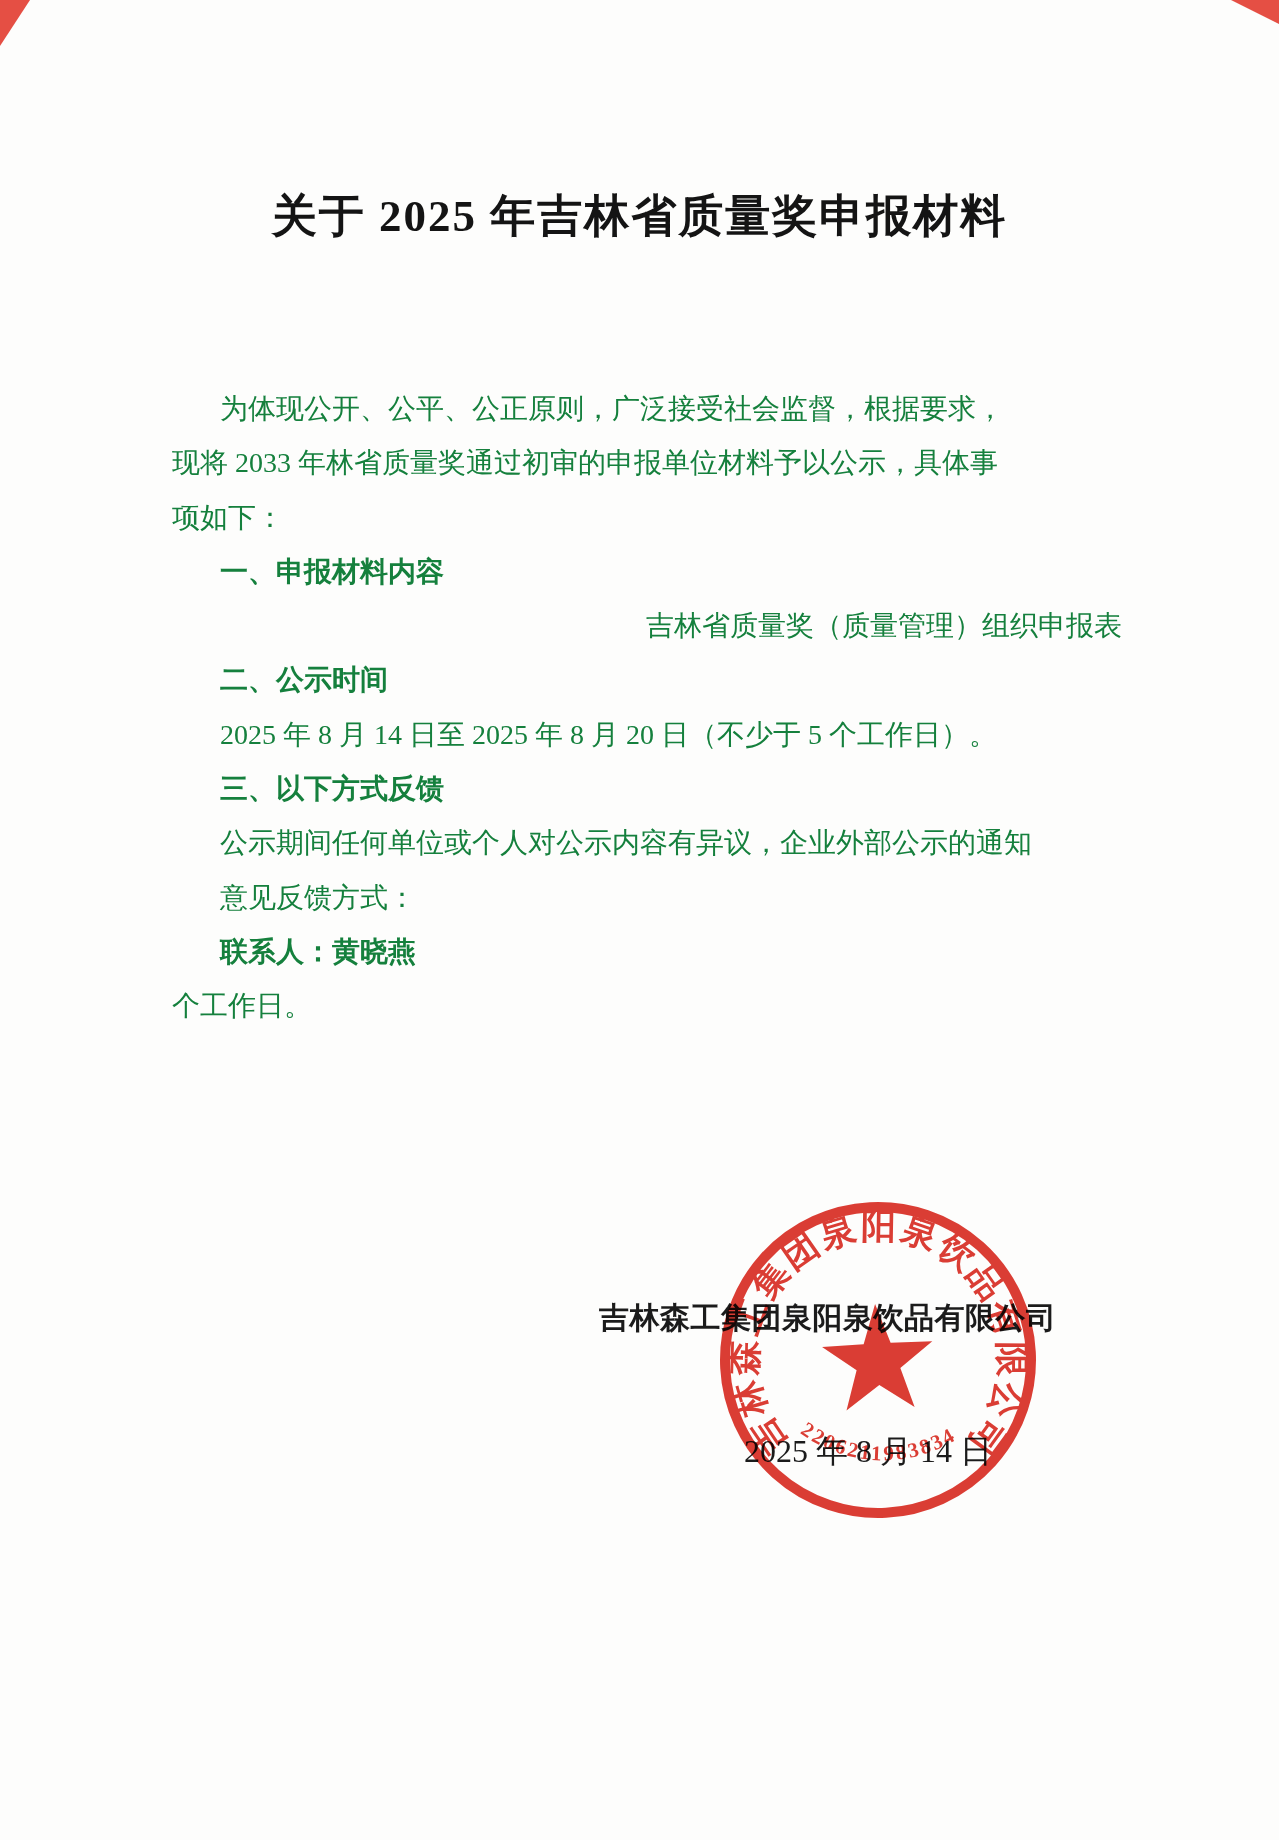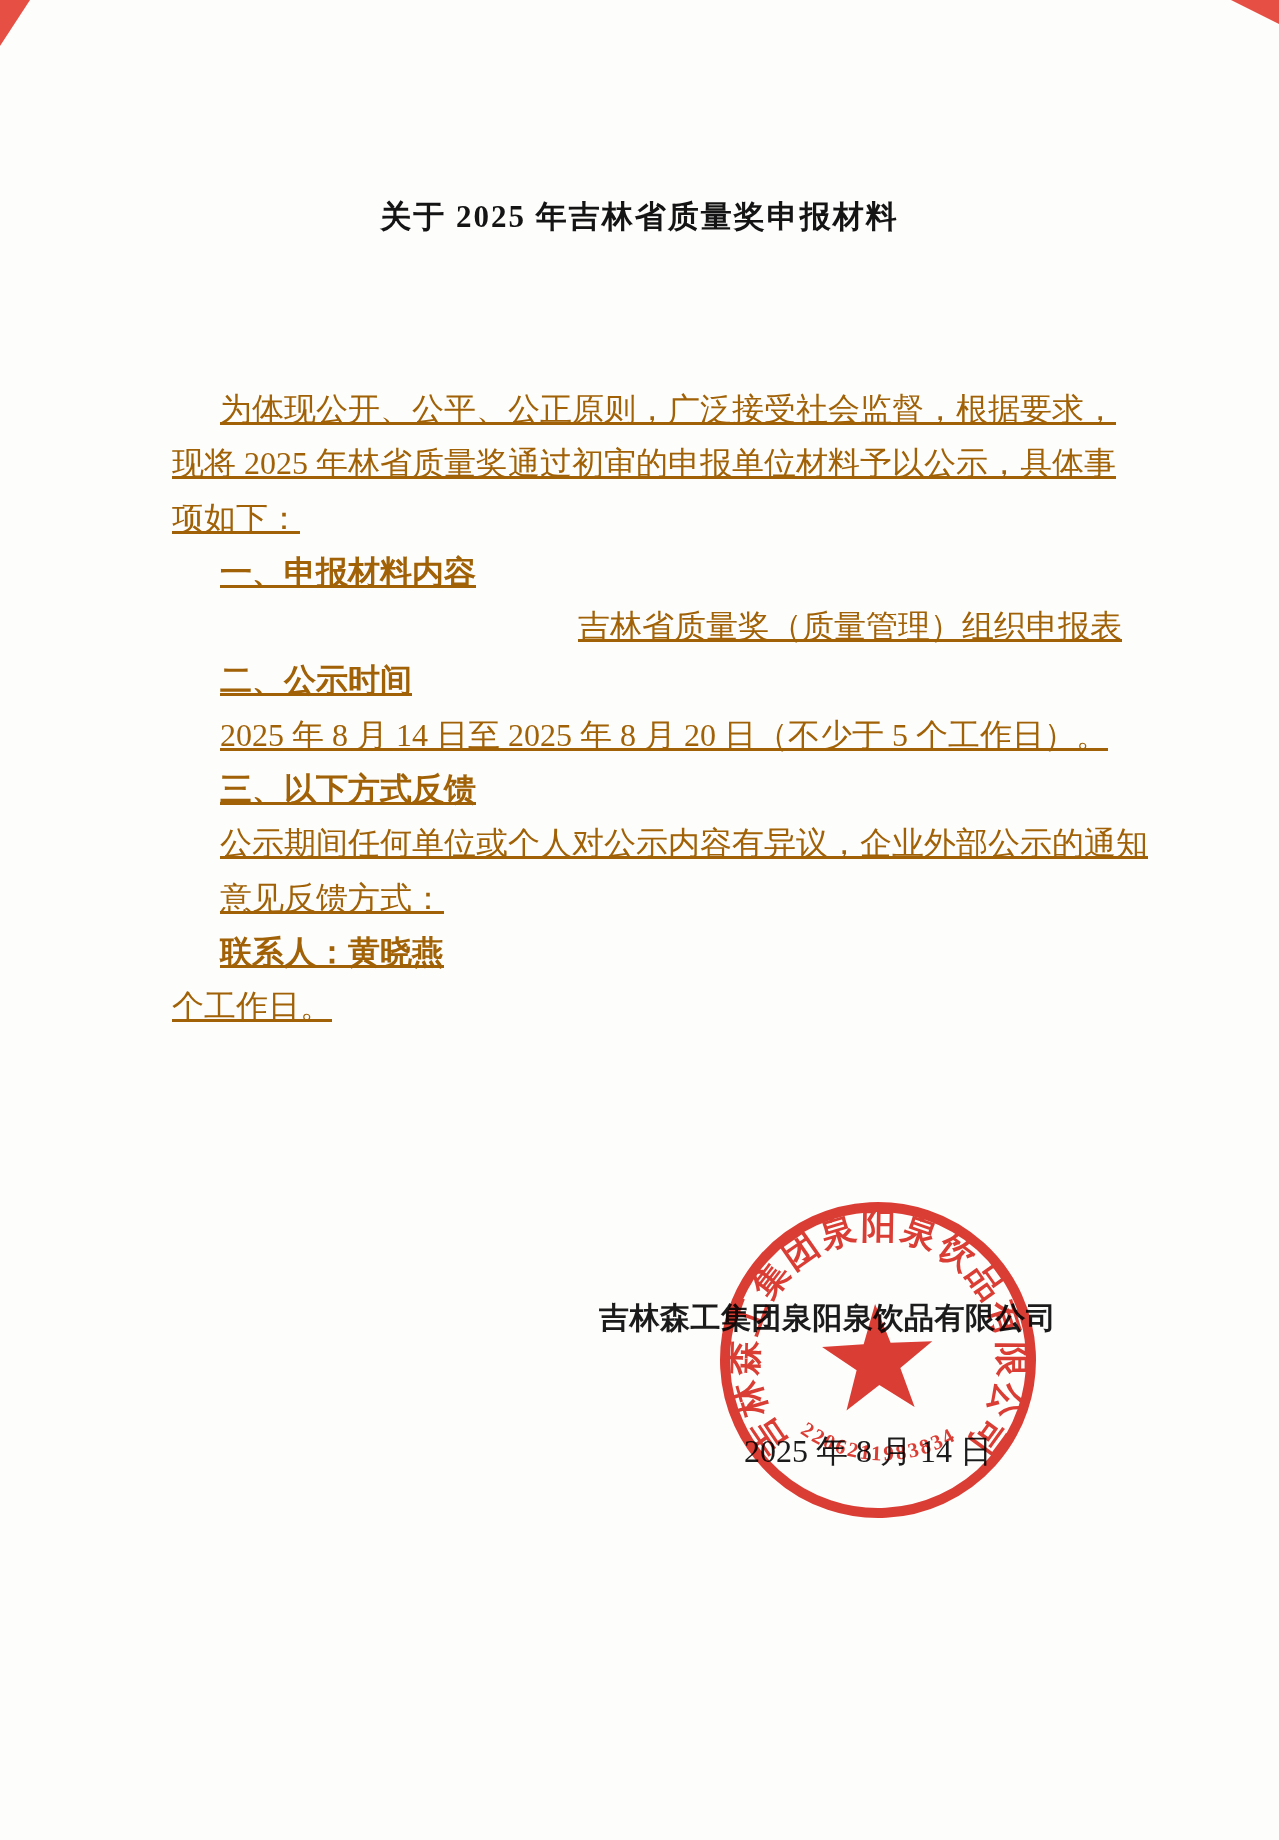--- a/index.html
+++ b/index.html
@@ -23,27 +23,27 @@
   .corner-tr{
     position:absolute;right:0;top:0;width:0;height:0;
     border-top:24px solid #e23c30;border-left:48px solid transparent;
     opacity:.9;
   }
   .title-block{
     position:absolute;top:186px;left:0;width:1279px;
     text-align:center;color:#141414;
   }
   .title-line{
-    font-size:31px;font-weight:700;line-height:61px;
+    font-size:45px;font-weight:700;line-height:61px;
     letter-spacing:2px;
     font-family:"Liberation Serif","DejaVu Serif",serif;
   }
   .body-text{
     position:absolute;top:382px;left:172px;width:950px;
-    color:#a16207;font-size:32px;text-decoration:underline;
+    color:#15803d;font-size:28px;
   }
   .line{
     height:54.3px;line-height:54.3px;white-space:nowrap;
   }
   .style-serif{font-family:"Liberation Serif","DejaVu Serif",serif;font-weight:400;}
   .style-sans{font-family:"Liberation Sans","DejaVu Sans",sans-serif;font-weight:500;}
   .style-heading{font-family:"Liberation Sans","DejaVu Sans",sans-serif;font-weight:700;}
   .ind-para{padding-left:48px;}
   .ind-small{padding-left:38px;text-align:right;}
   .company-line{
@@ -74,21 +74,21 @@
 
   <div class="corner-tl"></div>
   <div class="corner-tr"></div>
 
   <div class="title-block">
     <div class="title-line">关于 2025 年吉林省质量奖申报材料</div>
   </div>
 
   <div class="body-text">
       <div class="line style-serif ind-para">为体现公开、公平、公正原则，广泛接受社会监督，根据要求，</div>
-      <div class="line style-serif">现将 2025 年林省质量奖通过初审的申报单位材料予以公示，具体事</div>
+      <div class="line style-serif">现将 2033 年林省质量奖通过初审的申报单位材料予以公示，具体事</div>
       <div class="line style-serif">项如下：</div>
       <div class="line style-heading ind-para">一、申报材料内容</div>
       <div class="line style-sans ind-small">吉林省质量奖（质量管理）组织申报表</div>
       <div class="line style-heading ind-para">二、公示时间</div>
       <div class="line style-serif ind-para">2025 年 8 月 14 日至 2025 年 8 月 20 日（不少于 5 个工作日）。</div>
       <div class="line style-heading ind-para">三、以下方式反馈</div>
       <div class="line style-sans ind-para">公示期间任何单位或个人对公示内容有异议，企业外部公示的通知</div>
       <div class="line style-sans ind-para">意见反馈方式：</div>
       <div class="line style-heading ind-para">联系人：黄晓燕</div>
       <div class="line style-serif">个工作日。</div>

